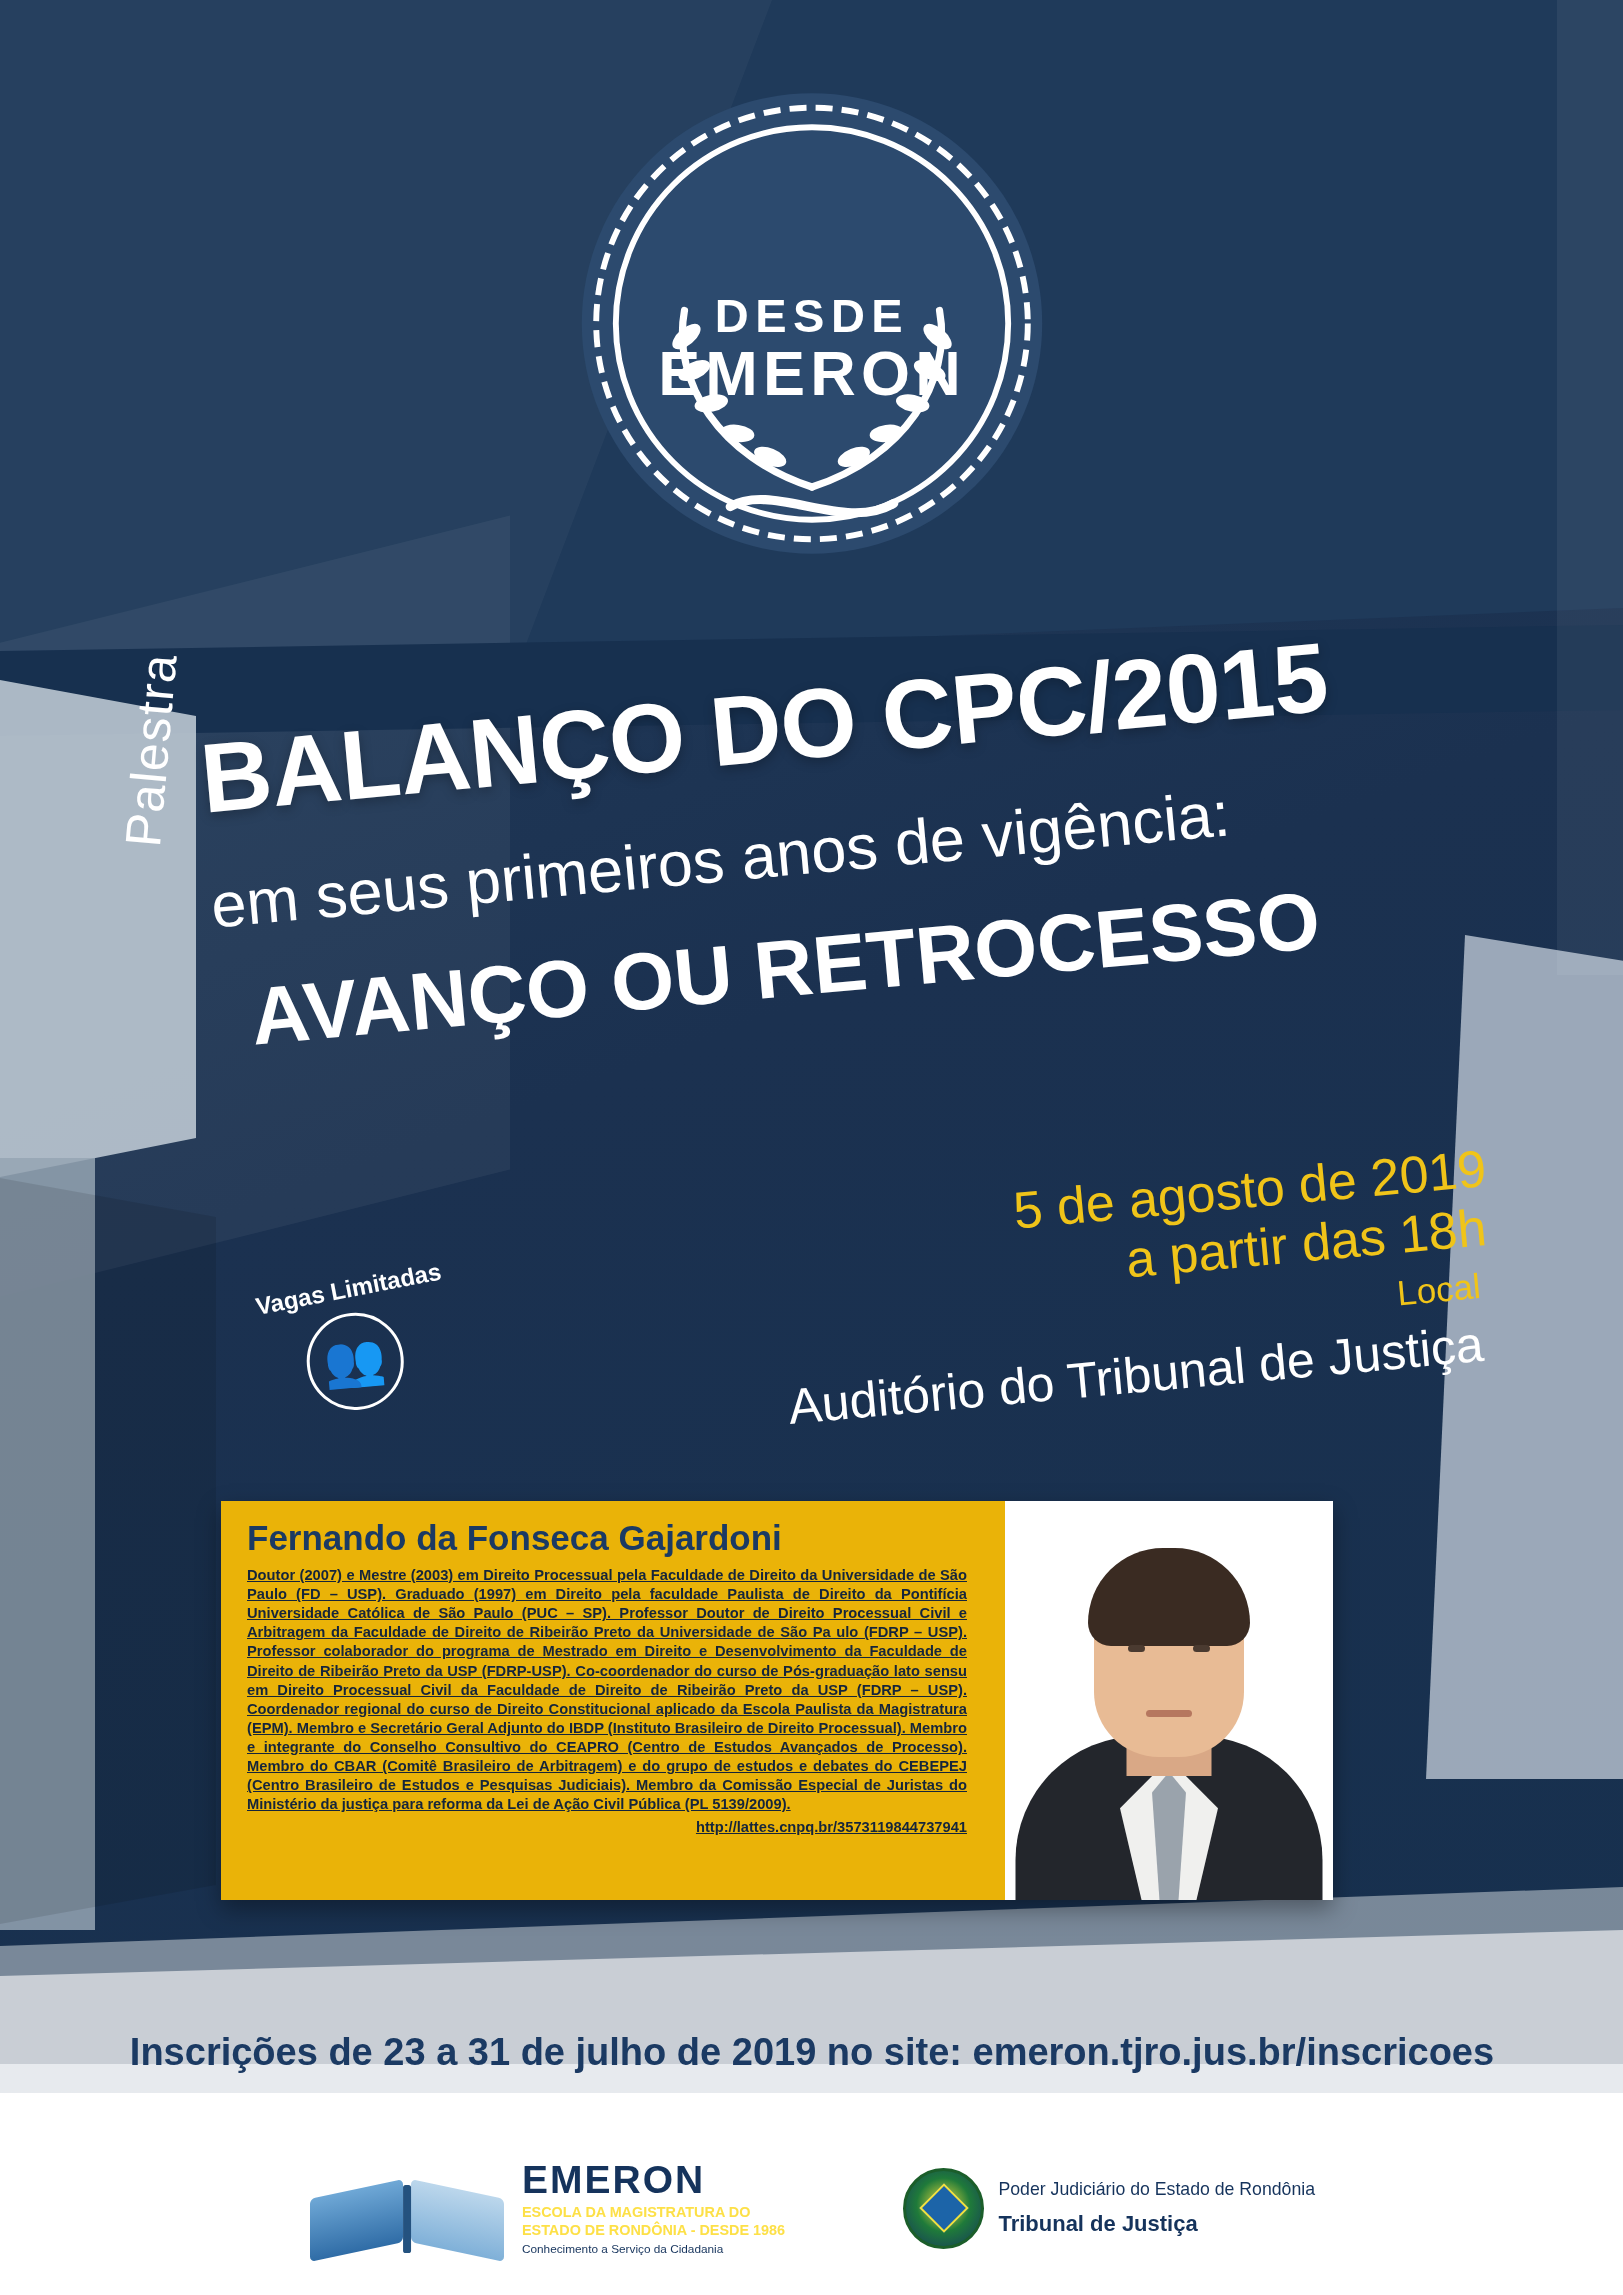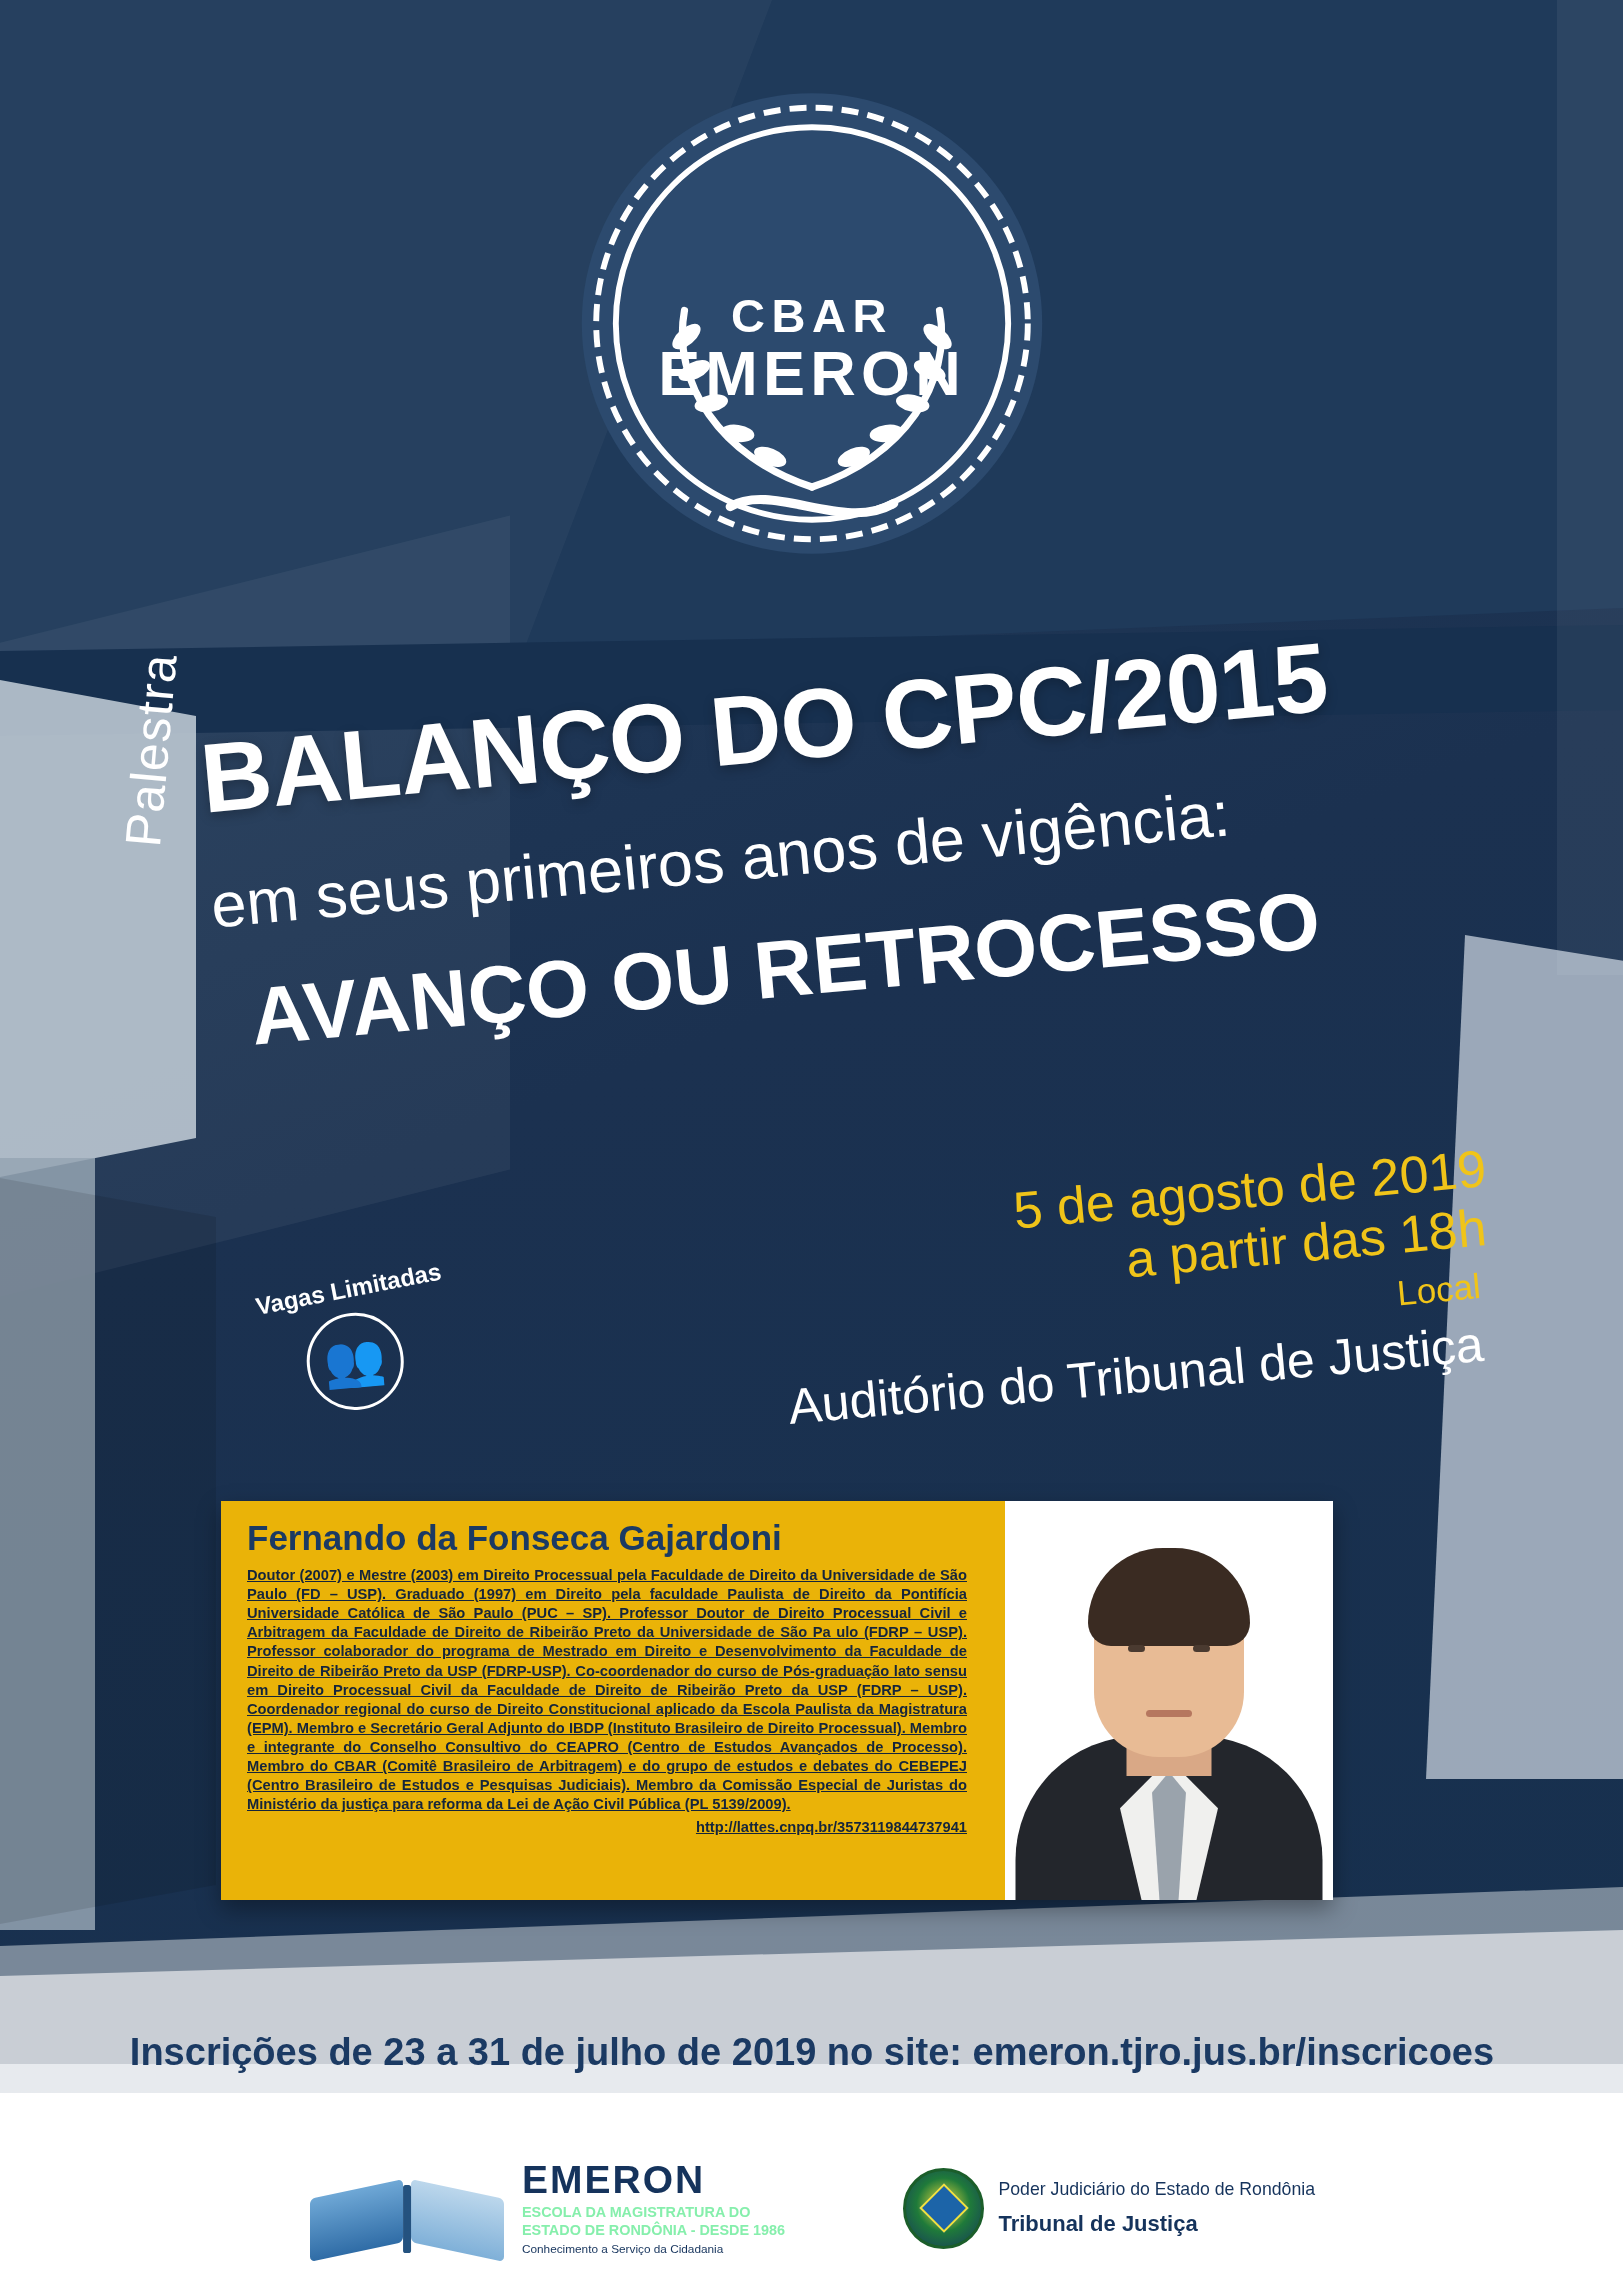--- a/index.html
+++ b/index.html
@@ -420,21 +420,21 @@
   .book .page.left { left: 1.3px; transform: skewY(-12deg); }
   .book .page.right { right: 1.3px; transform: skewY(12deg); background: linear-gradient(180deg,#bcd7ec 0%, #7fb0d8 100%); }
   .book .spine {
     position:absolute; left:50%; bottom:3.9px; width:7.9px; height:68px;
     transform:translateX(-50%); background:#24527f; border-radius:2.6px;
   }
   .emeron-txt .l1 {
     font-size: 39px; font-weight: 800; color: #15335c; letter-spacing: 2px; line-height: 1;
   }
   .emeron-txt .l2 {
-    font-size: 14.4px; font-weight: 700; color: #86efac; line-height: 1.25; margin-top: 3.9px;
+    font-size: 14.4px; font-weight: 700; color: #fde047; line-height: 1.25; margin-top: 3.9px;
   }
   .emeron-txt .l3 {
     font-size: 11.8px; color: #15335c; margin-top: 3.9px;
   }
   .logo-tj {
     display: flex;
     align-items: center;
     gap: 14.4px;
   }
   .brasao {
@@ -494,21 +494,21 @@
         <ellipse cx="266" cy="548" rx="26" ry="13" transform="rotate(8 266 548)"></ellipse>
         <ellipse cx="316" cy="584" rx="26" ry="13" transform="rotate(22 316 584)"></ellipse>
         <ellipse cx="572" cy="400" rx="26" ry="13" transform="rotate(40 572 400)"></ellipse>
         <ellipse cx="560" cy="452" rx="26" ry="13" transform="rotate(25 560 452)"></ellipse>
         <ellipse cx="534" cy="502" rx="26" ry="13" transform="rotate(12 534 502)"></ellipse>
         <ellipse cx="494" cy="548" rx="26" ry="13" transform="rotate(-8 494 548)"></ellipse>
         <ellipse cx="444" cy="584" rx="26" ry="13" transform="rotate(-22 444 584)"></ellipse>
       </g>
       <path d="M255 660 C 320 622, 430 700, 505 655" stroke="#ffffff" stroke-width="14" fill="none" stroke-linecap="round"></path>
     </svg>
-    <div class="seal-anos">CBAR</div>
+    <div class="seal-anos">DESDE</div>
     <div class="seal-emeron">EMERON</div>
   </div>
 
   <div class="palestra">Palestra</div>
   <div class="title-main">BALANÇO DO CPC/2015</div>
   <div class="title-sub">em seus primeiros anos de vigência:</div>
   <div class="title-third">AVANÇO OU RETROCESSO</div>
 
   <div class="date-line1">5 de agosto de 2019</div>
   <div class="date-line2">a partir das 18h</div>

